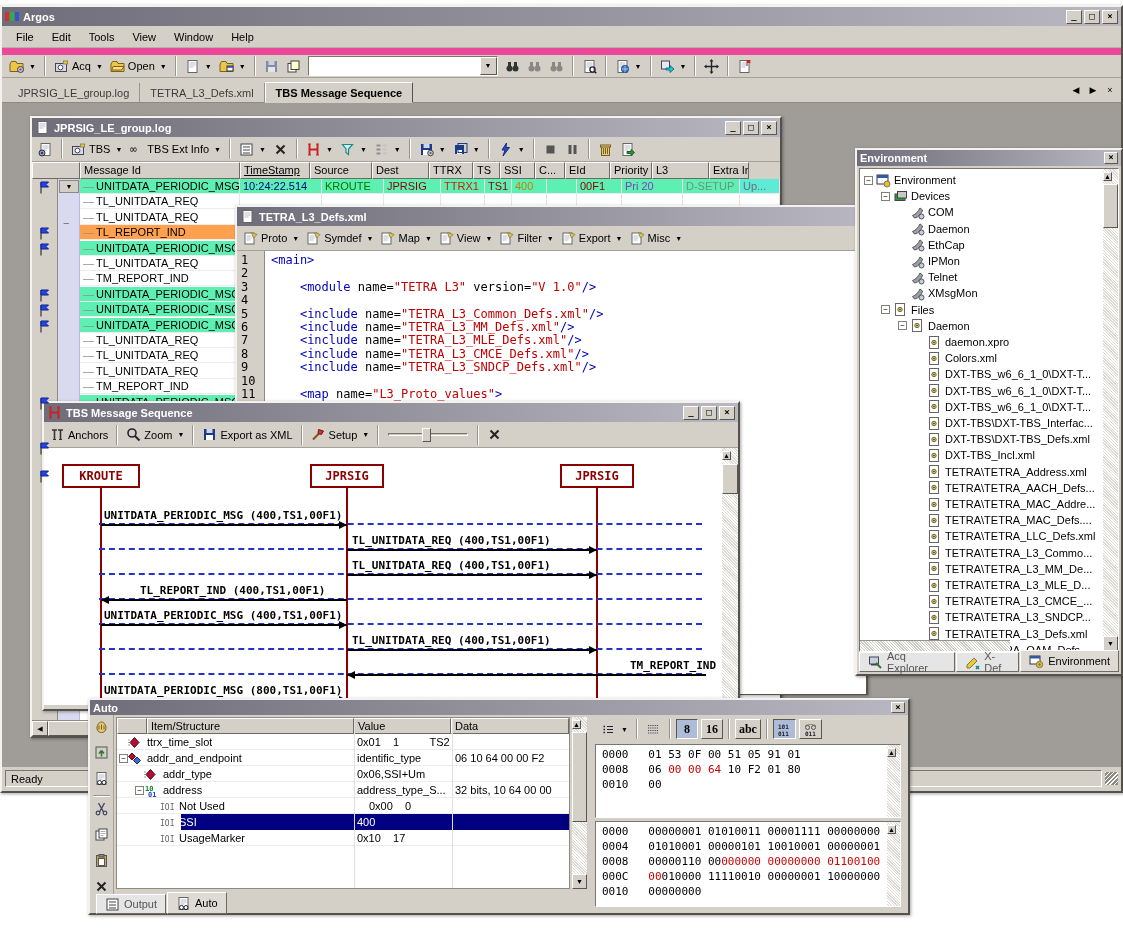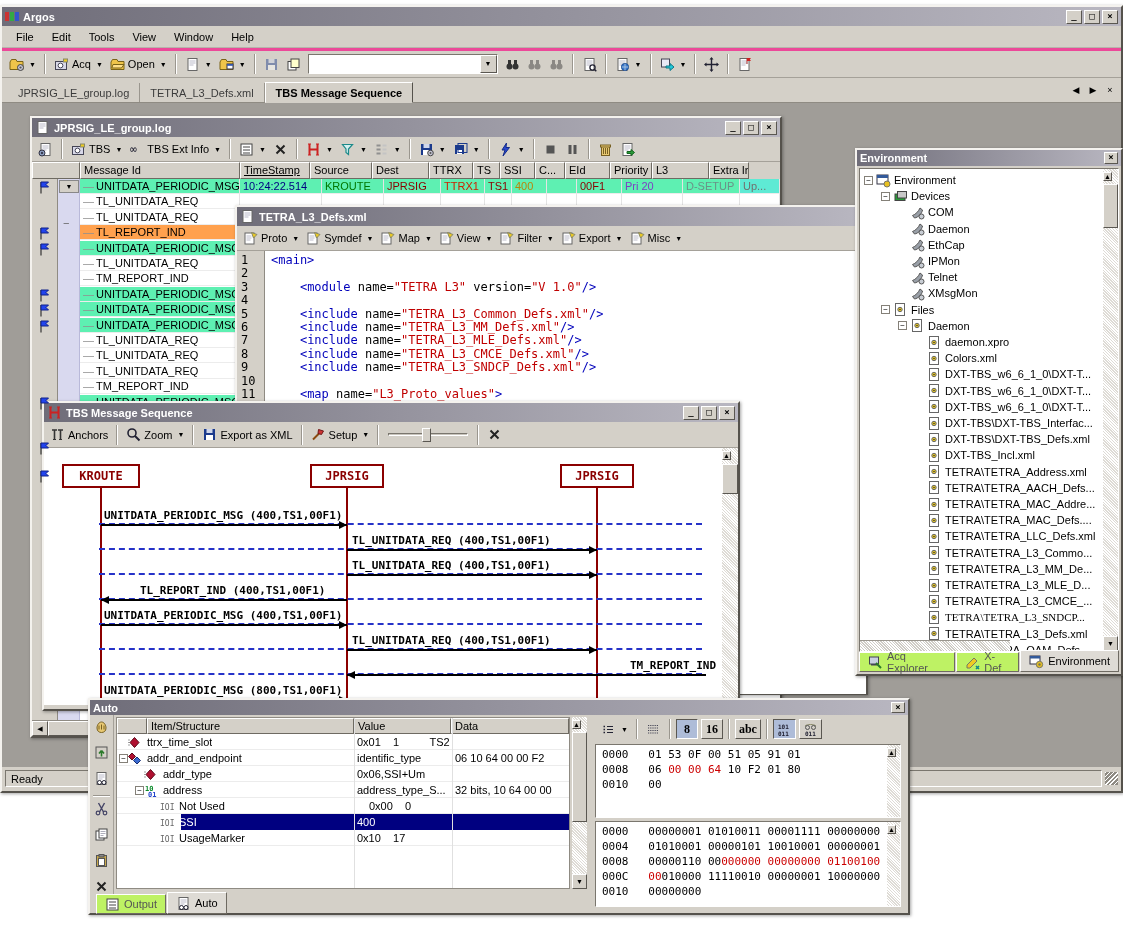--- a/index.html
+++ b/index.html
@@ -5,21 +5,21 @@
   *{box-sizing:border-box;margin:0;padding:0}
   body{background:#fff;font-family:"Liberation Sans",sans-serif;font-size:11px;color:#000}
   #screen{position:relative;width:1123px;height:929px;background:#fff;overflow:hidden}
   .win{position:absolute;background:#d4d0c8;border:2px solid;border-color:#f4f2ee #55524c #55524c #f4f2ee;box-shadow:1px 1px 3px rgba(0,0,0,.35)}
   .titlebar{height:19px;background:linear-gradient(90deg,#6f6d79,#b9b7c1);color:#fff;font-weight:bold;font-size:11px;display:flex;align-items:center;padding:0 3px;gap:4px;overflow:hidden}
   .titlebar .ttext{white-space:nowrap}
   .tb-btns{margin-left:auto;display:flex;gap:2px}
   .tb-btn{width:16px;height:14px;background:#d4d0c8;border:1px solid;border-color:#fff #5a5751 #5a5751 #fff;color:#000;font-size:9px;line-height:11px;text-align:center;font-family:"DejaVu Sans Mono",monospace}
   .menu-bar{display:flex;align-items:center;height:22px;padding:0 6px;gap:2px;border-bottom:1px solid #b7b3ab}
   .menu-item{padding:3px 8px}
-  .toolbar{display:flex;align-items:center;height:30px;padding:0 4px;gap:1px;border-top:3px solid #ec4899;border-bottom:1px solid #a5a199}
+  .toolbar{display:flex;align-items:center;height:30px;padding:0 4px;gap:1px;border-top:7px solid #ec4899;border-bottom:1px solid #a5a199}
   .tsep{width:2px;height:20px;border-left:1px solid #9a968e;border-right:1px solid #fff;margin:0 4px}
   .tbtn{display:flex;align-items:center;gap:3px;padding:2px 3px;white-space:nowrap}
   .tbtn.dis{opacity:.45}
   .drop{font-size:7px;margin-left:2px}
   .icon16{width:15px;height:15px;display:inline-block;line-height:0;flex:0 0 auto}
   .combo{display:flex;align-items:center;width:190px;height:20px;background:#fff;border:1px solid;border-color:#7a766e #fff #fff #7a766e;margin:0 3px}
   .combo .cfield{flex:1;height:100%}
   .combo .cbtn{width:17px;height:18px;background:#d4d0c8;border:1px solid;border-color:#fff #5a5751 #5a5751 #fff;font-size:7px;text-align:center;line-height:16px}
   .tabs-row{position:relative;display:flex;align-items:flex-end;height:25px;padding:2px 6px 0;border-bottom:1px solid #8f8b83}
   .tab{padding:4px 10px 3px;color:#3c3c3c;border-right:1px solid #9a968e;white-space:nowrap}
@@ -62,21 +62,21 @@
   .mhead{position:absolute;width:0;height:0;border-top:4px solid transparent;border-bottom:4px solid transparent}
   .mlabel{position:absolute;font-family:"DejaVu Sans Mono",monospace;font-weight:bold;font-size:11px;white-space:nowrap;color:#000}
   .slider{display:flex;align-items:center;width:80px;height:20px;position:relative;margin:0 4px}
   .slider .track{width:100%;height:3px;border:1px solid;border-color:#7a766e #fff #fff #7a766e;background:#c8c4bc}
   .slider .thumb{position:absolute;left:34px;top:3px;width:9px;height:14px;background:#d4d0c8;border:1px solid;border-color:#fff #5a5751 #5a5751 #fff}
   
   .env-tree{position:absolute;background:#fff;border:1px solid;border-color:#7a766e #fff #fff #7a766e;overflow:hidden}
   .titem{position:absolute;height:16px;display:flex;align-items:center;gap:3px;white-space:nowrap}
   .expander{width:9px;height:9px;background:#fff;border:1px solid #848078;font-size:8px;line-height:7px;text-align:center;color:#000;flex:0 0 auto}
   .bottom-tabs{position:absolute;display:flex;gap:1px;align-items:flex-end}
-  .btab{display:flex;align-items:center;gap:4px;padding:2px 8px;height:20px;border:1px solid;border-color:#fff #6e6a62 #6e6a62 #fff;background:#bef264;color:#555}
+  .btab{display:flex;align-items:center;gap:4px;padding:2px 8px;height:20px;border:1px solid;border-color:#fff #6e6a62 #6e6a62 #fff;background:#e5e5e5;color:#555}
   .btab.active{font-weight:normal;color:#000;background:#dedbd5;height:22px}
   
   .ltb{position:absolute;left:0;top:0;bottom:0;width:24px;border-right:1px solid #a5a199;display:block}
   .ltb .icon16{position:absolute;left:4px}
   .atable{position:absolute;background:#fff;border:1px solid #8f8b83;overflow:hidden}
   .ahdr{display:flex;height:16px;background:#d4d0c8}
   .arow{position:absolute;left:0;right:0;height:16px;display:flex;align-items:center}
   .arow .alabel{white-space:nowrap;overflow:hidden}
   .acol{position:absolute;top:0;bottom:0;border-left:1px solid #e0e0e0}
   .aval,.adat{position:absolute;white-space:pre;overflow:hidden}
@@ -1089,21 +1089,21 @@
         </div>
         <div class="titem" style="top: 424.2px; left: 55px;">
           <span style="width: 9px;"></span>
           <span class="icon16"><svg width="15" height="15" viewBox="0 0 15 15" xmlns="http://www.w3.org/2000/svg">
               <rect x="2.5" y="1.5" width="9" height="12" fill="#fff" stroke="#666"></rect>
               <circle cx="7" cy="7.5" r="2.2" fill="#eecc22" stroke="#666"></circle>
               <circle cx="7" cy="7.5" r="0.8" fill="#333"></circle>
             </svg></span>
           <span>TETRA\TETRA_L3_CMCE_...</span>
         </div>
-        <div class="titem" style="top: 440.4px; left: 55px; font-family: Liberation Serif, serif;">
+        <div class="titem" style="top: 440.4px; left: 55px;">
           <span style="width: 9px;"></span>
           <span class="icon16"><svg width="15" height="15" viewBox="0 0 15 15" xmlns="http://www.w3.org/2000/svg">
               <rect x="2.5" y="1.5" width="9" height="12" fill="#fff" stroke="#666"></rect>
               <circle cx="7" cy="7.5" r="2.2" fill="#eecc22" stroke="#666"></circle>
               <circle cx="7" cy="7.5" r="0.8" fill="#333"></circle>
             </svg></span>
           <span>TETRA\TETRA_L3_SNDCP...</span>
         </div>
         <div class="titem" style="top: 456.6px; left: 55px;">
           <span style="width: 9px;"></span>

